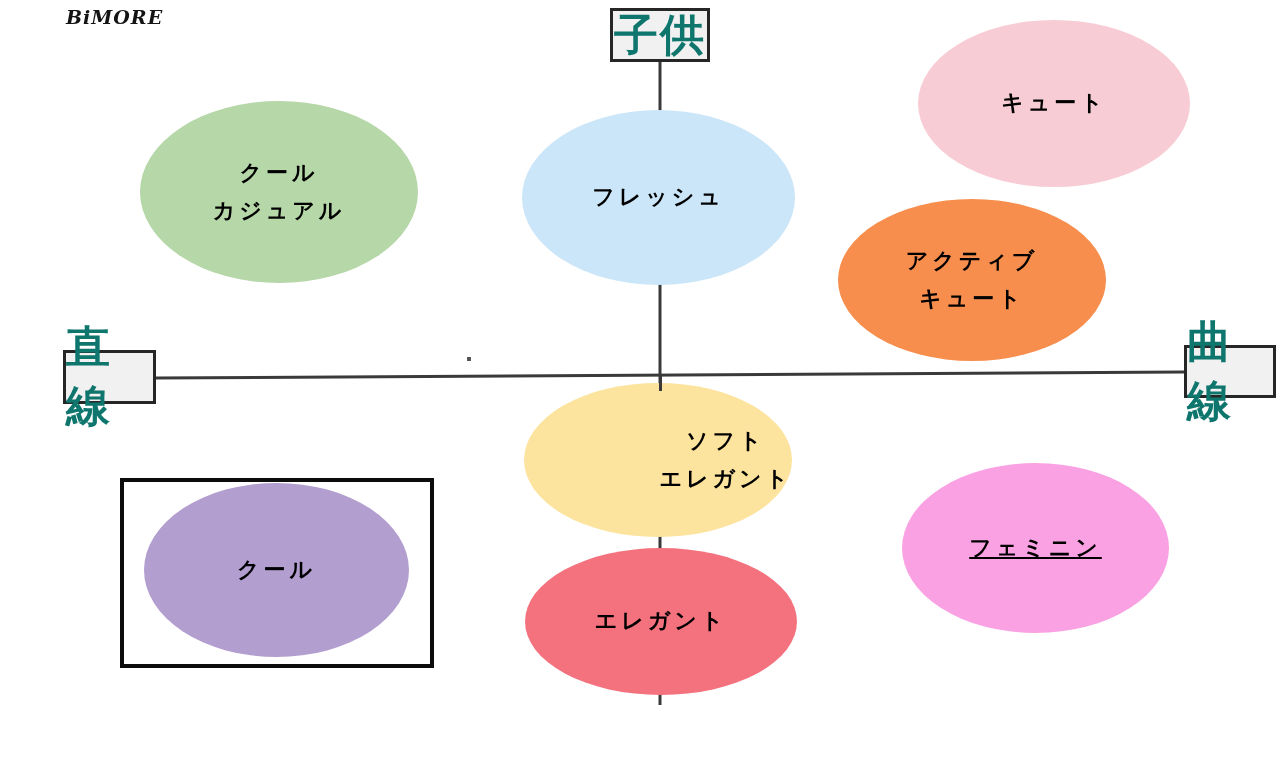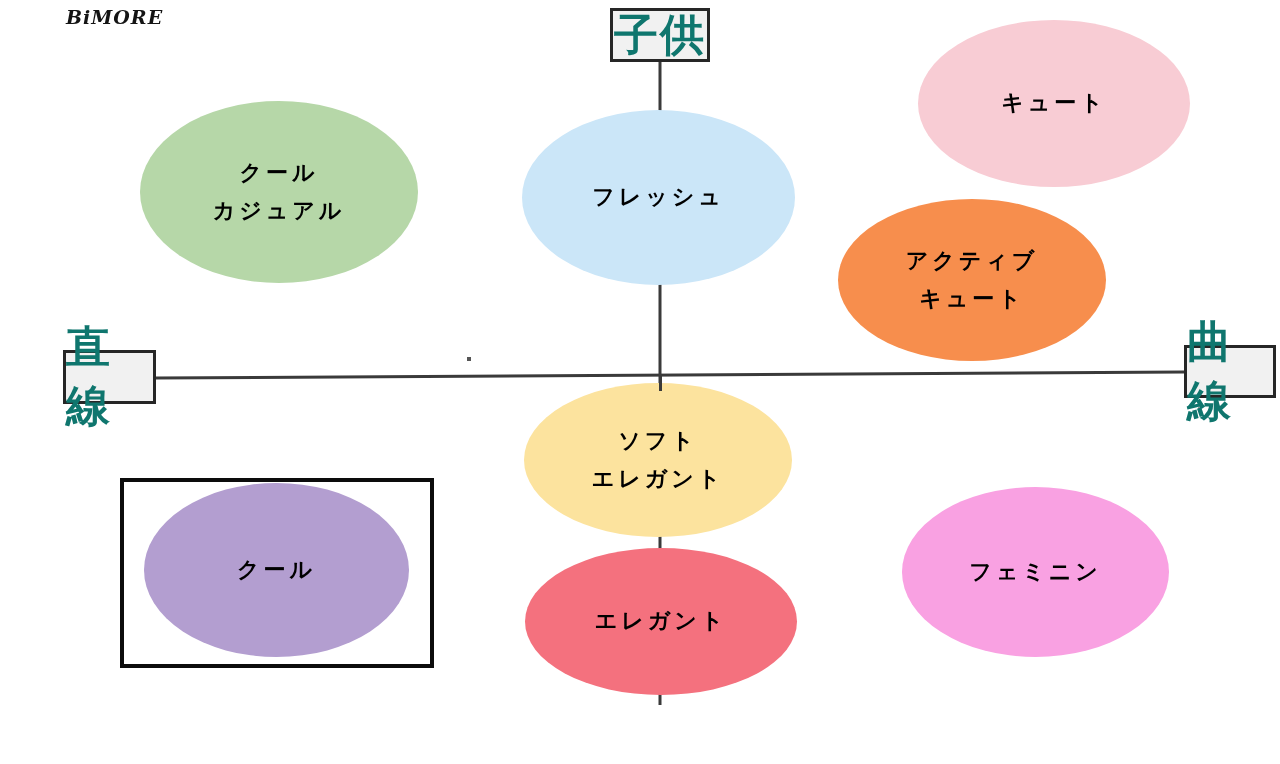--- a/index.html
+++ b/index.html
@@ -59,32 +59,32 @@
       <div class="ellipse" style="left: 490px; top: 110px; width: 273px; height: 175px; background: rgb(203, 230, 248); text-align: center;">
         <span class="lbl">フレッシュ</span>
       </div>
       <div class="ellipse" style="left: 886px; top: 20px; width: 272px; height: 167px; background: rgb(248, 204, 212);">
         <span class="lbl">キュート</span>
       </div>
       <div class="ellipse" style="left: 806px; top: 199px; width: 268px; height: 162px; background: rgb(247, 142, 77);">
         <span class="lbl">アクティブ
 キュート</span>
       </div>
-      <div class="ellipse" style="left: 492px; top: 383px; width: 268px; height: 154px; background: rgb(252, 227, 158);">
+      <div class="ellipse" style="left: 492px; top: 383px; width: 268px; height: 154px; background: rgb(252, 227, 158); justify-content: flex-end;">
         <span class="lbl">ソフト
 エレガント</span>
       </div>
       <div class="frame" style="left: 88px; top: 478px; width: 314px; height: 190px;"></div>
       <div class="ellipse" style="left: 112px; top: 483px; width: 265px; height: 174px; background: rgb(179, 158, 208);">
         <span class="lbl">クール</span>
       </div>
       <div class="ellipse" style="left: 493px; top: 548px; width: 272px; height: 147px; background: rgb(244, 113, 126);">
         <span class="lbl">エレガント</span>
       </div>
-      <div class="ellipse" style="left: 870px; top: 487px; width: 267px; height: 170px; background: rgb(249, 161, 226);">
+      <div class="ellipse" style="left: 870px; top: 463px; width: 267px; height: 170px; background: rgb(249, 161, 226); text-decoration: underline;">
         <span class="lbl">フェミニン</span>
       </div>
     </div>
 
   <div class="tipseg" style="left:627px;top:375px;height:16px;"></div>
 
   <div class="axis-box axis-top">子供</div>
   <div class="axis-box axis-right">曲線</div>
   <div class="axis-box axis-left">直線</div>
 

